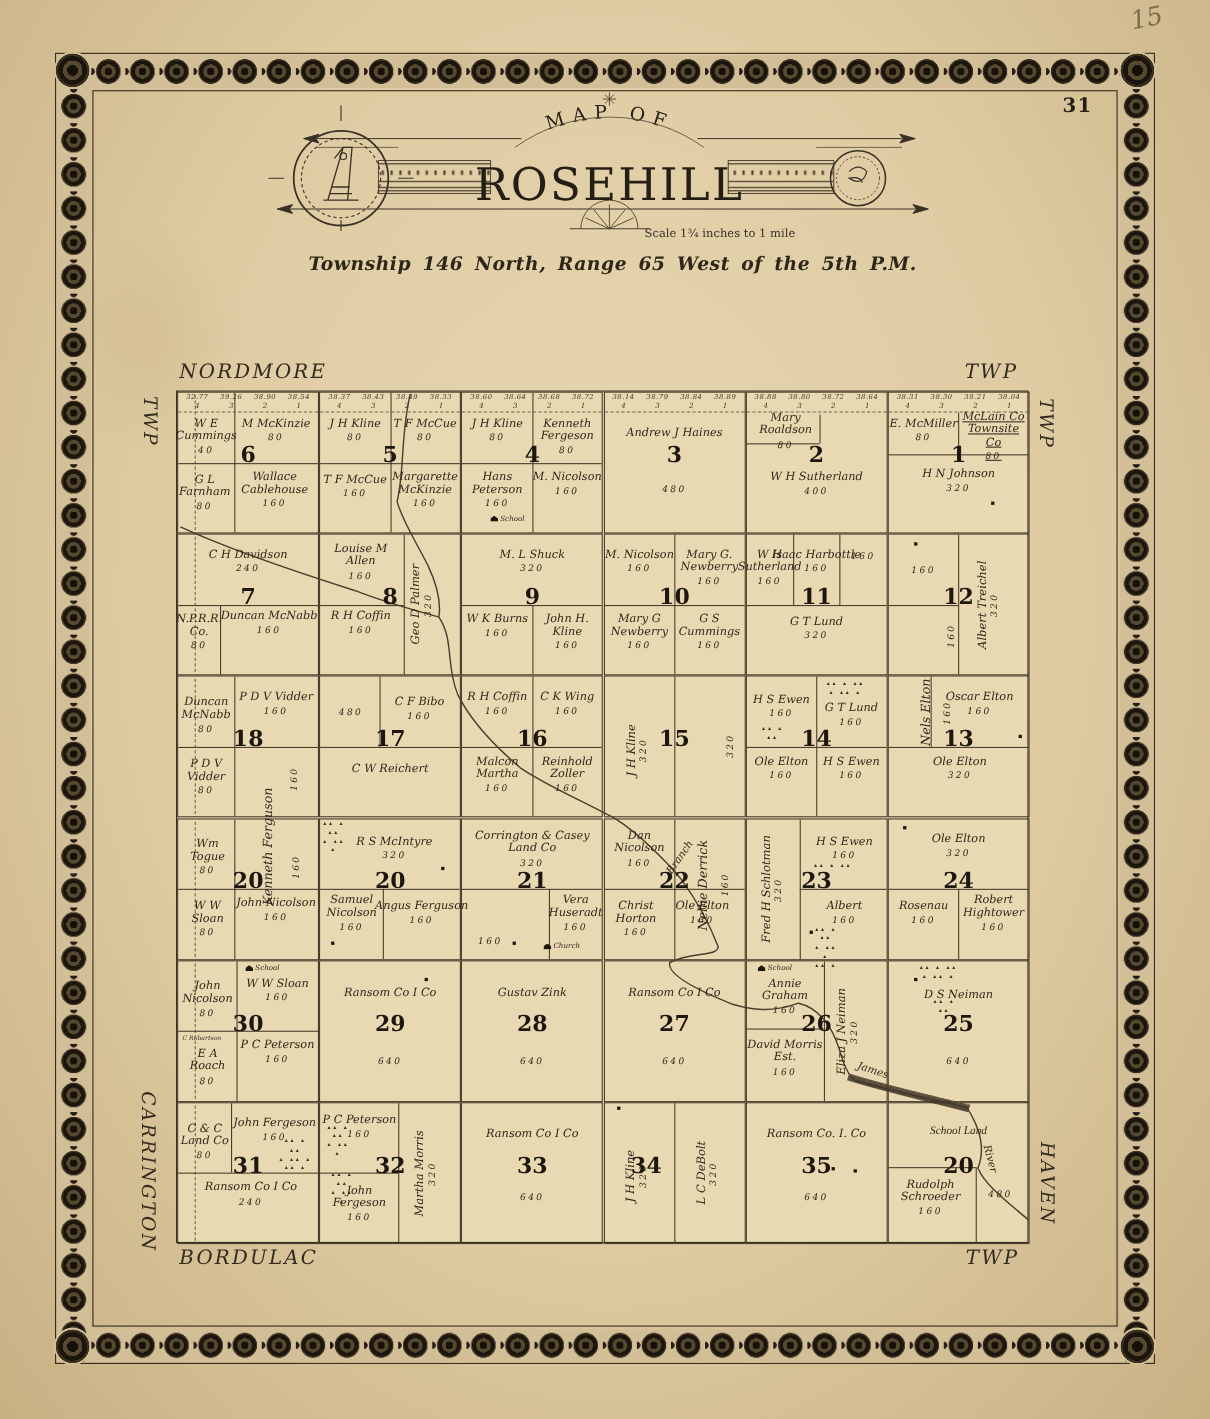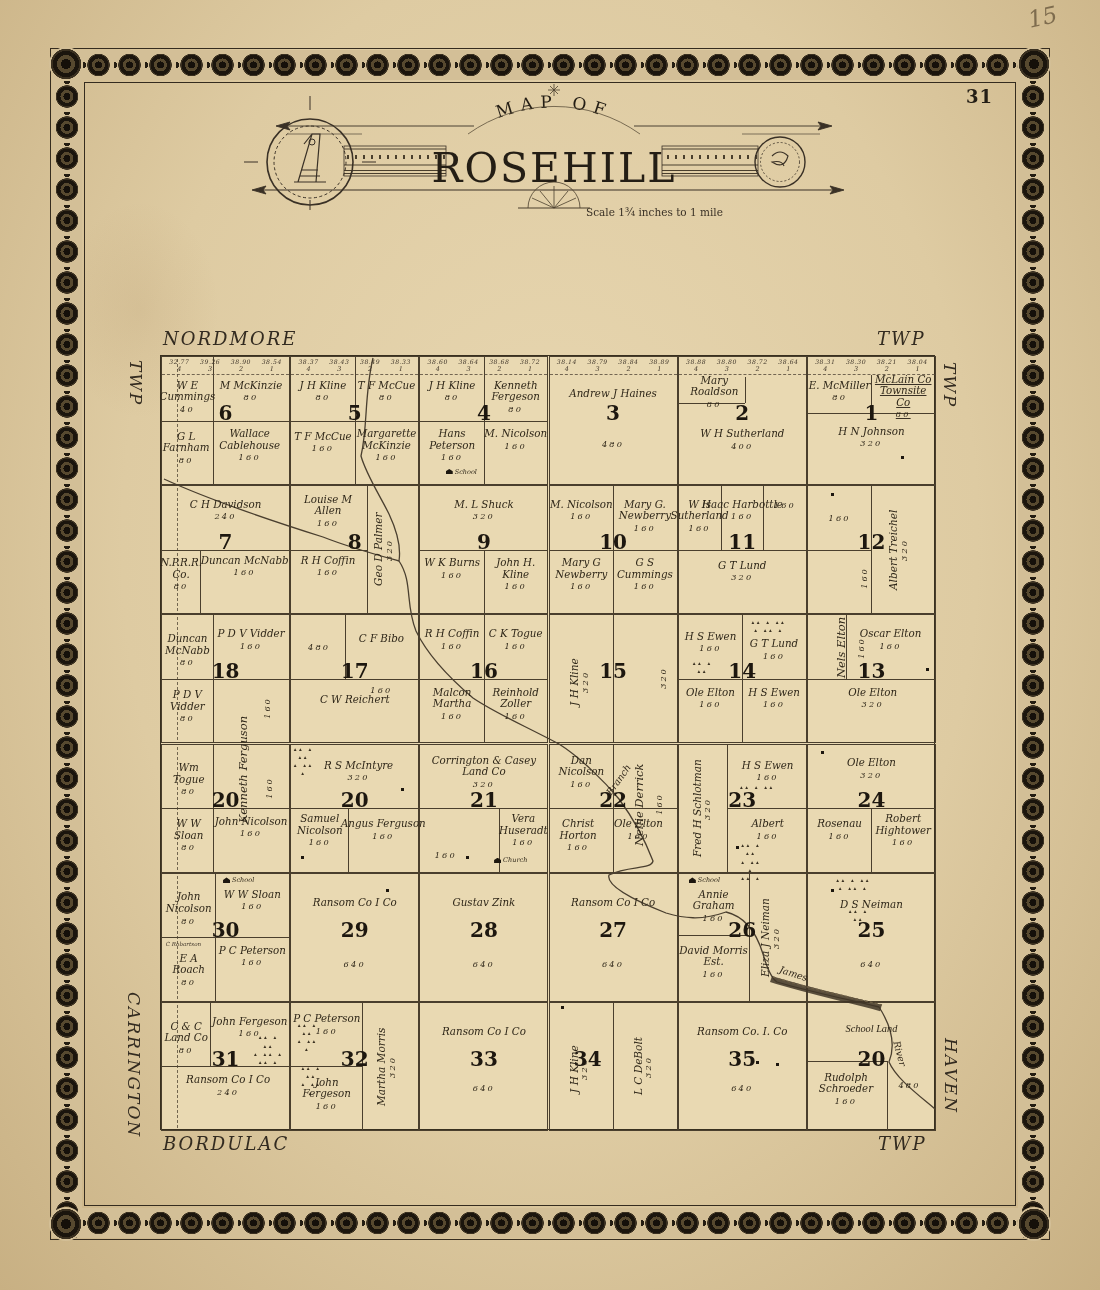--- a/index.html
+++ b/index.html
@@ -123,20 +123,21 @@
       <path d="M540 74 q8 -8 16 0 q-4 14 -16 6 q10 -2 12 4" stroke-width="1.1"></path>
     </g>
     <g stroke="#4a3f2d" stroke-width=".8" fill="none">
       <path d="M296 126 A26 26 0 0 1 348 126"></path>
       <path d="M322 126 v-22 M322 126 l-14 -17 M322 126 l14 -17 M322 126 l-22 -10 M322 126 l22 -10"></path>
       <path d="M286 126 H358" stroke-width="1"></path>
     </g>
   </svg>
 
   <div class="scale-note">Scale 1¾ inches to 1 mile</div>
+  <div class="township-line">Township 146 North, Range 65 West of the 5th P.M.</div>
 
   <div class="hedge" style="left:163px;top:328px;">NORDMORE</div>
   <div class="hedge" style="left:877px;top:328px;">TWP</div>
   <div class="vedge" style="left:126px;top:360px;">TWP</div>
   <div class="vedge" style="left:940px;top:362px;">TWP</div>
   <div class="vedge" style="left:124px;top:992px;">CARRINGTON</div>
   <div class="vedge" style="left:941px;top:1038px;">HAVEN</div>
   <div class="hedge" style="left:163px;top:1133px;">BORDULAC</div>
   <div class="hedge" style="left:878px;top:1133px;">TWP</div>
 
@@ -459,38 +460,38 @@
           <span class="ac">80</span>
         </div>
         <div class="num">18</div>
       </div>
       <div class="sec" style="left: 129.17px; top: 258.34px;">
         <div class="dline" style="top: 50%; left: 0%; width: 100%; height: 0.8px;"></div>
         <div class="dline" style="left: 42%; top: 0%; height: 50%; width: 0.8px;"></div>
         <div class="par" style="left: 4%; top: 20%; width: 36%; height: 16%;">
           <span class="ac">480</span>
         </div>
-        <div class="par" style="left: 42%; top: 14%; width: 58%; height: 32%; gap: 39px;">
+        <div class="par" style="left: 42%; top: 14%; width: 58%; height: 32%;">
           <span class="nm">C F Bibo</span>
           <span class="ac">160</span>
         </div>
         <div class="par" style="left: 0%; top: 62%; width: 100%; height: 20%;">
           <span class="nm">C W Reichert</span>
         </div>
         <div class="num">17</div>
       </div>
       <div class="sec" style="left: 258.34px; top: 258.34px;">
         <div class="dline" style="top: 50%; left: 0%; width: 100%; height: 0.8px;"></div>
         <div class="dline" style="left: 50%; top: 0%; height: 100%; width: 0.8px;"></div>
         <div class="par" style="left: 0%; top: 10%; width: 50%; height: 38%;">
           <span class="nm">R H Coffin</span>
           <span class="ac">160</span>
         </div>
         <div class="par" style="left: 50%; top: 10%; width: 50%; height: 38%;">
-          <span class="nm">C K Togue</span>
+          <span class="nm">C K Wing</span>
           <span class="ac">160</span>
         </div>
         <div class="par" style="left: 0%; top: 56%; width: 50%; height: 40%;">
           <span class="nm">Malcon Martha</span>
           <span class="ac">160</span>
         </div>
         <div class="par" style="left: 50%; top: 56%; width: 50%; height: 40%;">
           <span class="nm">Reinhold Zoller</span>
           <span class="ac">160</span>
         </div>

